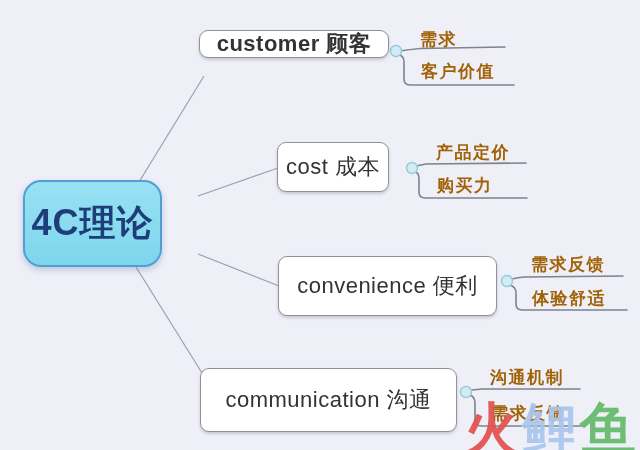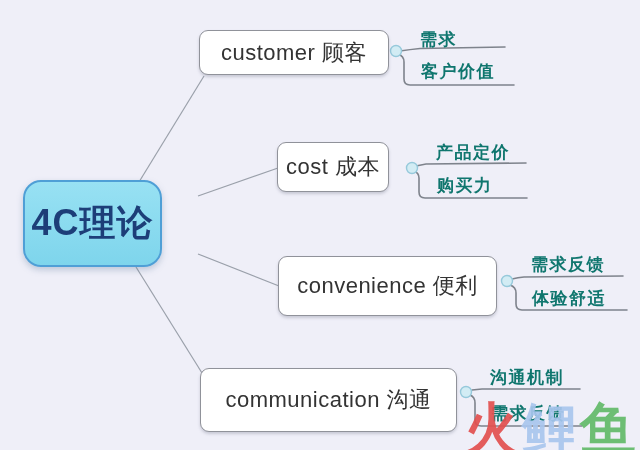--- a/index.html
+++ b/index.html
@@ -37,28 +37,28 @@
     position: absolute;
     background: #ffffff;
     border: 1.5px solid #90929a;
     border-radius: 9px;
     box-shadow: 0 2px 3px rgba(125,130,150,0.35);
     display: flex; align-items: center; justify-content: center;
     font-size: 22px; color: #333;
     letter-spacing: 0.5px;
     box-sizing: border-box;
   }
-  .b1 { left: 199px; top: 30px;  width: 190px; height: 45px; }
+  .b1 { left: 199px; top: 30px;  width: 190px; height: 28px; font-weight: bold; }
   .b2 { left: 277px; top: 142px; width: 112px; height: 50px; }
   .b3 { left: 278px; top: 256px; width: 219px; height: 60px; }
   .b4 { left: 200px; top: 368px; width: 257px; height: 64px; }
 
   .leaf-label {
     position: absolute;
-    font-size: 17px; font-weight: 700; color: #0f766e;
+    font-size: 17px; font-weight: 700; color: #a16207;
     letter-spacing: 1.5px;
     white-space: nowrap;
   }
   .l1a { left: 420px; top: 28px;  }
   .l1b { left: 421px; top: 60px;  }
   .l2a { left: 436px; top: 141px; }
   .l2b { left: 437px; top: 174px; }
   .l3a { left: 531px; top: 253px; }
   .l3b { left: 532px; top: 287px; text-align: right; }
   .l4a { left: 490px; top: 366px; }

